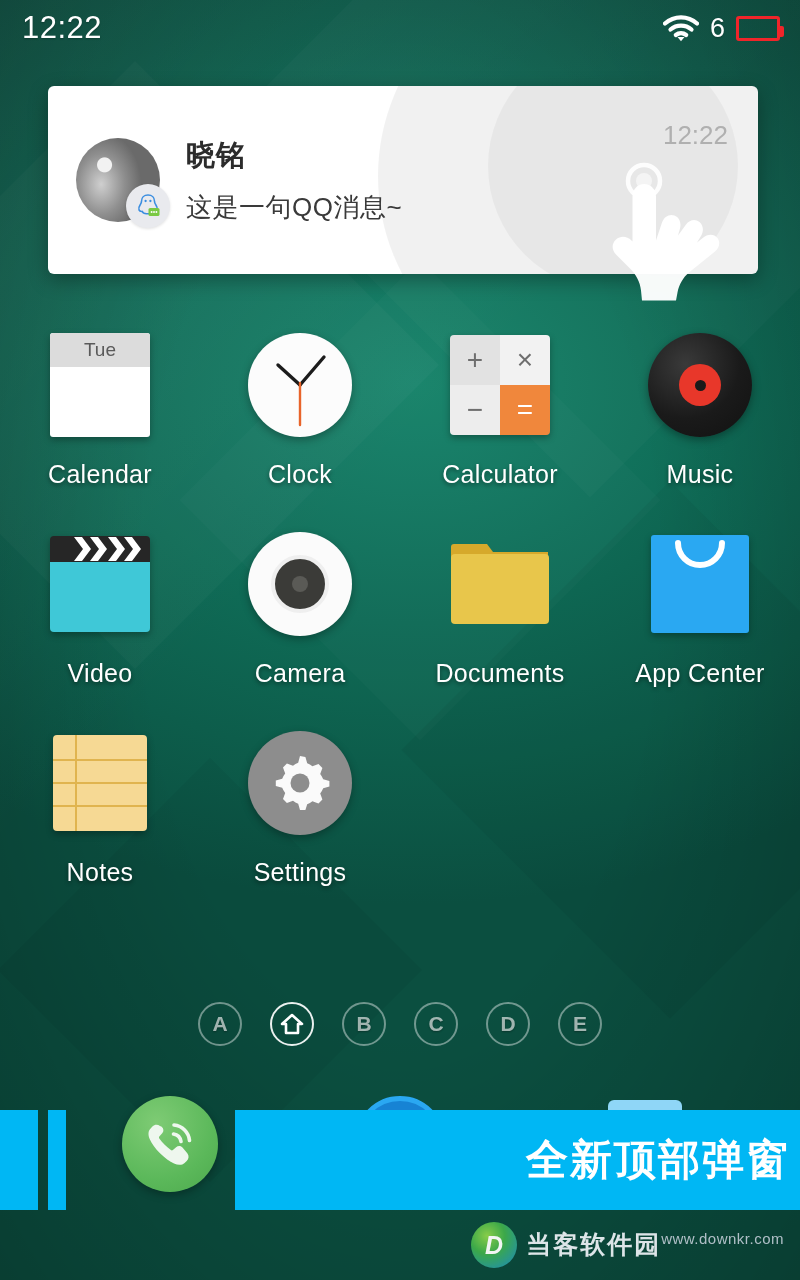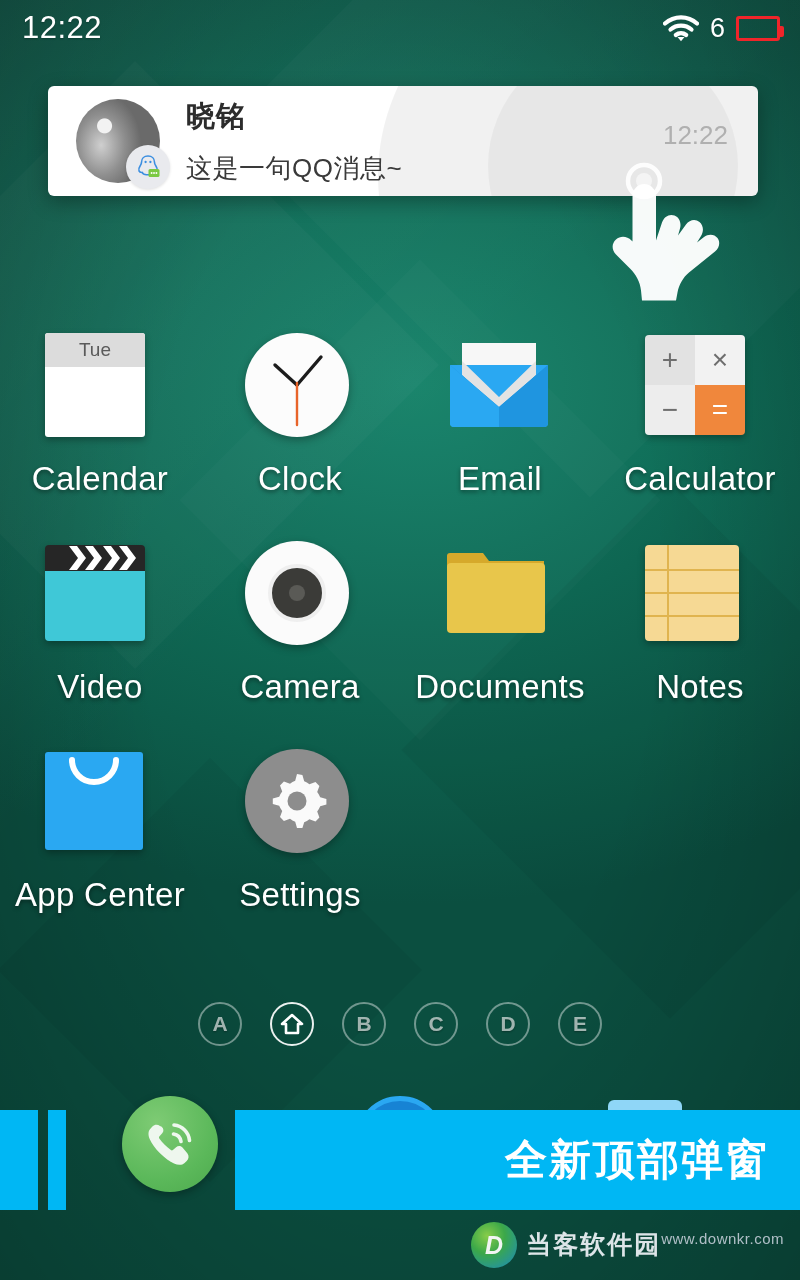--- a/index.html
+++ b/index.html
@@ -33,21 +33,21 @@
     padding:0 20px 0 22px; color:#fff; z-index:30;
   }
   #clock-text{ font-size:31px; letter-spacing:.5px; text-shadow:0 1px 2px rgba(0,0,0,.25); }
   .sb-right{ display:flex; align-items:center; gap:11px; }
   .sb-num{ font-size:27px; text-shadow:0 1px 2px rgba(0,0,0,.25); }
   .battery{ width:44px; height:25px; border:3px solid #f0252a; border-radius:3px; position:relative; }
   .battery::after{ content:""; position:absolute; right:-7px; top:7px; width:4px; height:11px; background:#f0252a; border-radius:0 2px 2px 0; }
 
   
   #notification{
-    position:absolute; left:48px; top:86px; width:710px; height:110px;
+    position:absolute; left:48px; top:86px; width:710px; height:188px;
     background:#fff; border-radius:6px; z-index:22;
     box-shadow:0 6px 20px rgba(0,0,0,.32);
     overflow:hidden; display:flex; align-items:center;
   }
   #notif-ripple-bg{
     position:absolute; right:-40px; top:-120px; width:420px; height:420px;
     border-radius:50%; background:rgba(0,0,0,.055);
   }
   #notif-ripple-bg2{
     position:absolute; right:20px; top:-45px; width:250px; height:250px;
@@ -77,23 +77,23 @@
 
   
   #hand-cursor{ position:absolute; left:600px; top:160px; z-index:26; pointer-events:none; }
 
   
   #app-grid{
     position:absolute; left:0; top:330px; width:800px; z-index:10;
     display:grid; grid-template-columns:repeat(4,200px); row-gap:40px;
   }
   .app-cell{ width:200px; display:flex; flex-direction:column; align-items:center; }
-  .icon-box{ width:110px; height:110px; position:relative; display:flex; align-items:center; justify-content:flex-start; }
+  .icon-box{ width:110px; height:110px; position:relative; display:flex; align-items:center; justify-content:center; }
   .app-label{
-    margin-top:20px; color:#fff; font-size:33px; letter-spacing:.3px;
+    margin-top:20px; color:#fff; font-size:25px; letter-spacing:.3px;
     text-shadow:0 2px 4px rgba(0,0,0,.45);
   }
 
   
   .ic-cal{ width:100px; height:104px; background:#fff; border-radius:3px; overflow:hidden; box-shadow:0 3px 7px rgba(0,0,0,.3); }
   .ic-cal .hd{ height:34px; background:#dcdcdc; color:#5a5a5a; font-size:19px; display:flex; align-items:center; justify-content:center; }
   .ic-cal .dy{ height:70px; color:#8a8a8a; font-size:47px; display:flex; align-items:center; justify-content:center; }
   
   .ic-clock{ width:104px; height:104px; border-radius:50%; background:#fcfcfc; position:relative; box-shadow:0 3px 8px rgba(0,0,0,.3); }
   
@@ -155,21 +155,21 @@
     position:absolute; left:608px; top:22px; width:74px; height:66px; border-radius:6px;
     background:#8fd6f7;
   }
 
   
   #promo-bar-wide{ position:absolute; left:0; top:1110px; width:38px; height:100px; background:#00b7f4; z-index:18; }
   #promo-bar-narrow{ position:absolute; left:48px; top:1110px; width:18px; height:100px; background:#00b7f4; z-index:18; }
   #promo-banner{
     position:absolute; left:235px; top:1110px; width:565px; height:100px;
     background:#00b7f4; z-index:18;
-    display:flex; align-items:center; justify-content:flex-end; padding-right:31px;
+    display:flex; align-items:center; justify-content:flex-end; padding-right:10px;
   }
   #promo-text{ color:#fff; font-size:42px; font-weight:bold; letter-spacing:2px; }
 
   
   #watermark{
     position:absolute; right:16px; bottom:12px; z-index:25;
     display:flex; align-items:center; gap:9px; opacity:.95;
   }
   .wm-logo{
     width:46px; height:46px; border-radius:50%;
@@ -265,46 +265,43 @@
         <svg width="104" height="104" viewBox="0 0 104 104" style="position:absolute;left:0;top:0;">
           <line x1="52" y1="52" x2="30" y2="32" stroke="#1c1c1c" stroke-width="3.4" stroke-linecap="round"></line>
           <line x1="52" y1="52" x2="76" y2="24" stroke="#1c1c1c" stroke-width="3.4" stroke-linecap="round"></line>
           <line x1="52" y1="50" x2="52" y2="92" stroke="#e8642a" stroke-width="2.4" stroke-linecap="round"></line>
         </svg>
       </div>
     </div>
     <div class="app-label">Clock</div>
   </div>
 
-  <div class="app-cell">
-    <div class="icon-box">
-      <svg width="108" height="88" viewBox="0 0 108 88">
-        <rect x="17" y="2" width="74" height="50" fill="#f7f7f7"></rect>
-        <path d="M5 24 h98 v58 a4 4 0 0 1 -4 4 H9 a4 4 0 0 1 -4 -4 Z" fill="#2aa8f2"></path>
-        <path d="M17 20 L54 56 L91 20 L91 34 L54 68 L17 34 Z" fill="#e3e3e3"></path>
-        <path d="M5 24 L54 66 L103 24 L103 30 L54 72 L5 30 Z" fill="#1f95e0"></path>
-        <path d="M5 24 L54 66 L54 86 H9 a4 4 0 0 1 -4 -4 Z" fill="#2aa8f2"></path>
-        <path d="M103 24 L54 66 L54 86 H99 a4 4 0 0 0 4 -4 Z" fill="#1f95e0"></path>
-      </svg>
-    </div>
-    <div class="app-label">Email</div>
-  </div>
 
   <div class="app-cell">
     <div class="icon-box">
       <div class="ic-calc">
         <div class="k1">+</div>
         <div class="k2">×</div>
         <div class="k3">−</div>
         <div class="k4">=</div>
       </div>
     </div>
     <div class="app-label">Calculator</div>
   </div>
 
+  <div class="app-cell">
+    <div class="icon-box">
+      <div class="ic-music">
+          <div class="red">
+            <div class="hole"></div>
+          </div>
+        </div>
+    </div>
+    <div class="app-label">Music</div>
+  </div>
 
   <div class="app-cell">
     <div class="icon-box">
       <div class="ic-video">
         <div class="top">
           <svg width="100" height="26" viewBox="0 0 100 26" style="position:absolute;left:0;top:0;">
             <path d="M24 1 L33 13 L24 25 L32 25 L41 13 L32 1 Z" fill="#fff"></path>
             <path d="M40 1 L49 13 L40 25 L48 25 L57 13 L48 1 Z" fill="#fff"></path>
             <path d="M58 1 L67 13 L58 25 L66 25 L75 13 L66 1 Z" fill="#fff"></path>
             <path d="M74 1 L83 13 L74 25 L82 25 L91 13 L82 1 Z" fill="#fff"></path>
@@ -333,39 +330,39 @@
       <svg width="102" height="86" viewBox="0 0 102 86">
         <path d="M2 6 a3 3 0 0 1 3 -3 h33 l6 8 h55 v12 H2 Z" fill="#d6a92b"></path>
         <rect x="2" y="13" width="98" height="70" rx="4" fill="#e8c64b"></rect>
       </svg>
     </div>
     <div class="app-label">Documents</div>
   </div>
 
   <div class="app-cell">
     <div class="icon-box">
+      <div class="ic-bag">
+        <svg width="98" height="98" viewBox="0 0 98 98" style="position:absolute;left:0;top:0;">
+          <path d="M27 8 a22 22 0 0 0 44 0" stroke="#fff" stroke-width="6" fill="none" stroke-linecap="round"></path>
+        </svg>
+      </div>
+    </div>
+    <div class="app-label">App Center</div>
+  </div>
+
+  <div class="app-cell">
+    <div class="icon-box">
       <div class="ic-notes">
         <div class="hl" style="top:24px"></div>
         <div class="hl" style="top:47px"></div>
         <div class="hl" style="top:70px"></div>
         <div class="vl"></div>
       </div>
     </div>
     <div class="app-label">Notes</div>
-  </div>
-
-  <div class="app-cell">
-    <div class="icon-box">
-      <div class="ic-bag">
-        <svg width="98" height="98" viewBox="0 0 98 98" style="position:absolute;left:0;top:0;">
-          <path d="M27 8 a22 22 0 0 0 44 0" stroke="#fff" stroke-width="6" fill="none" stroke-linecap="round"></path>
-        </svg>
-      </div>
-    </div>
-    <div class="app-label">App Center</div>
   </div>
 
   <div class="app-cell">
     <div class="icon-box">
       <div class="ic-set">
         <svg width="62" height="62" viewBox="0 0 62 62">
           <path d="M31 4 l5.4 1 l1.8 6.2 a20 20 0 0 1 5.2 3 l6.1 -2.2 l3.9 3.9 l-2.2 6.1 a20 20 0 0 1 3 5.2 l6.2 1.8 v5.4 l-6.2 1.8 a20 20 0 0 1 -3 5.2 l2.2 6.1 l-3.9 3.9 l-6.1 -2.2 a20 20 0 0 1 -5.2 3 L36.4 58 h-5.4 l-1.8 -6.2 a20 20 0 0 1 -5.2 -3 l-6.1 2.2 l-3.9 -3.9 l2.2 -6.1 a20 20 0 0 1 -3 -5.2 L6.8 34 v-5.4 l6.4 -1.8 a20 20 0 0 1 3 -5.2 l-2.2 -6.1 l3.9 -3.9 l6.1 2.2 a20 20 0 0 1 5.2 -3 L31 4 Z" fill="#fafafa"></path>
           <circle cx="31" cy="31" r="9.5" fill="#8d8d8d"></circle>
         </svg>
       </div>

